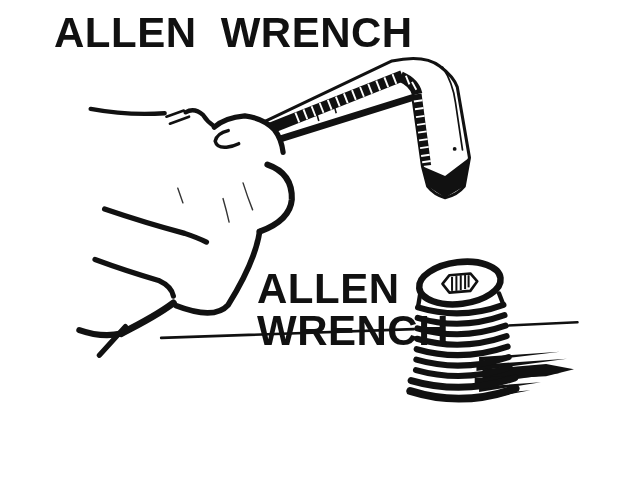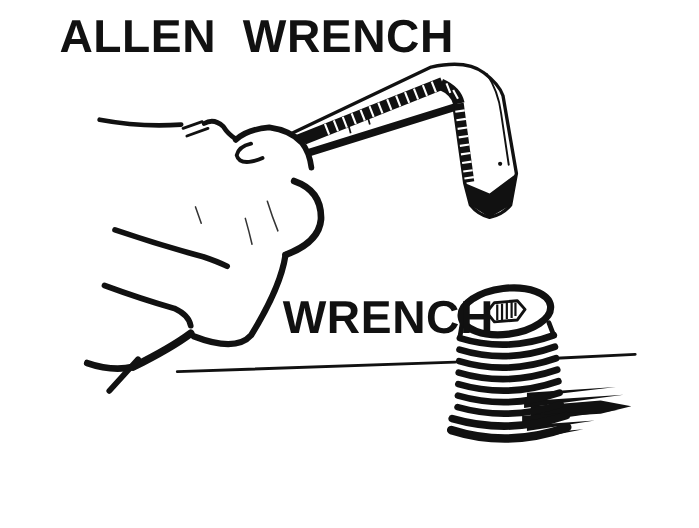--- a/index.html
+++ b/index.html
@@ -165,16 +165,17 @@
         <path d="M157,216 L163,233" stroke-width="1.6"></path>
         <path d="M209,228 Q213,242 216,255" stroke-width="1.6"></path>
         <path d="M232,210 Q237,226 243,241" stroke-width="1.6"></path>
       </g>
     </g>
   </svg>
 
   <div class="label label-title">ALLEN WRENCH</div>
 
   <div class="label label-screw">
+    <div>ALLEN</div>
     <div>WRENCH</div>
   </div>
 
 </div>
 
 </body></html>

